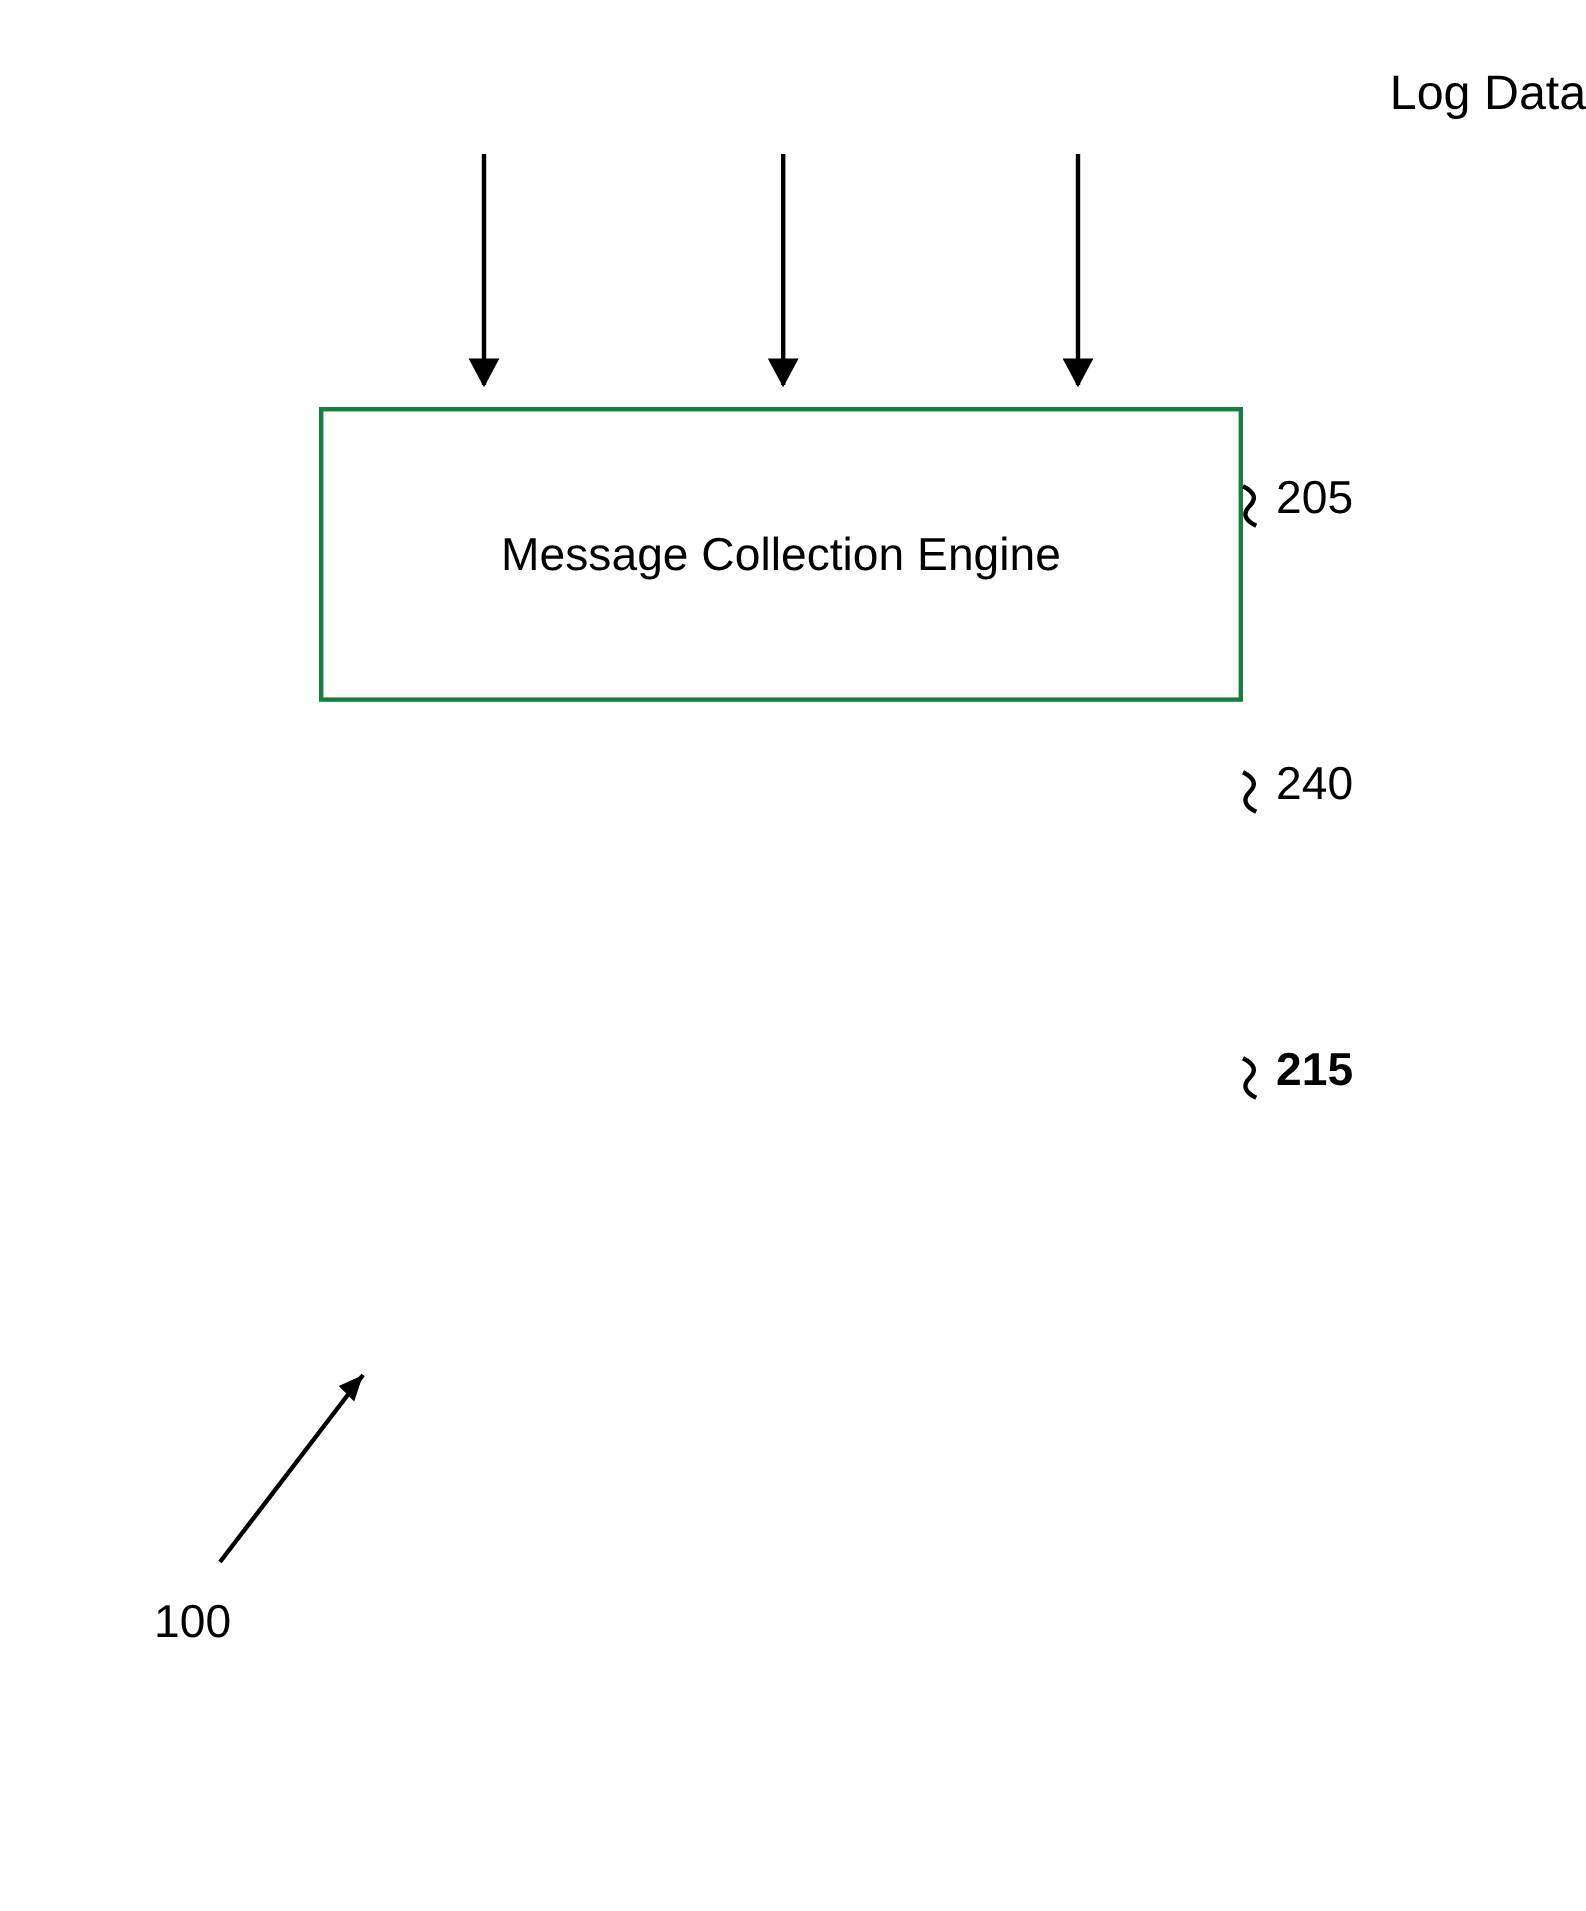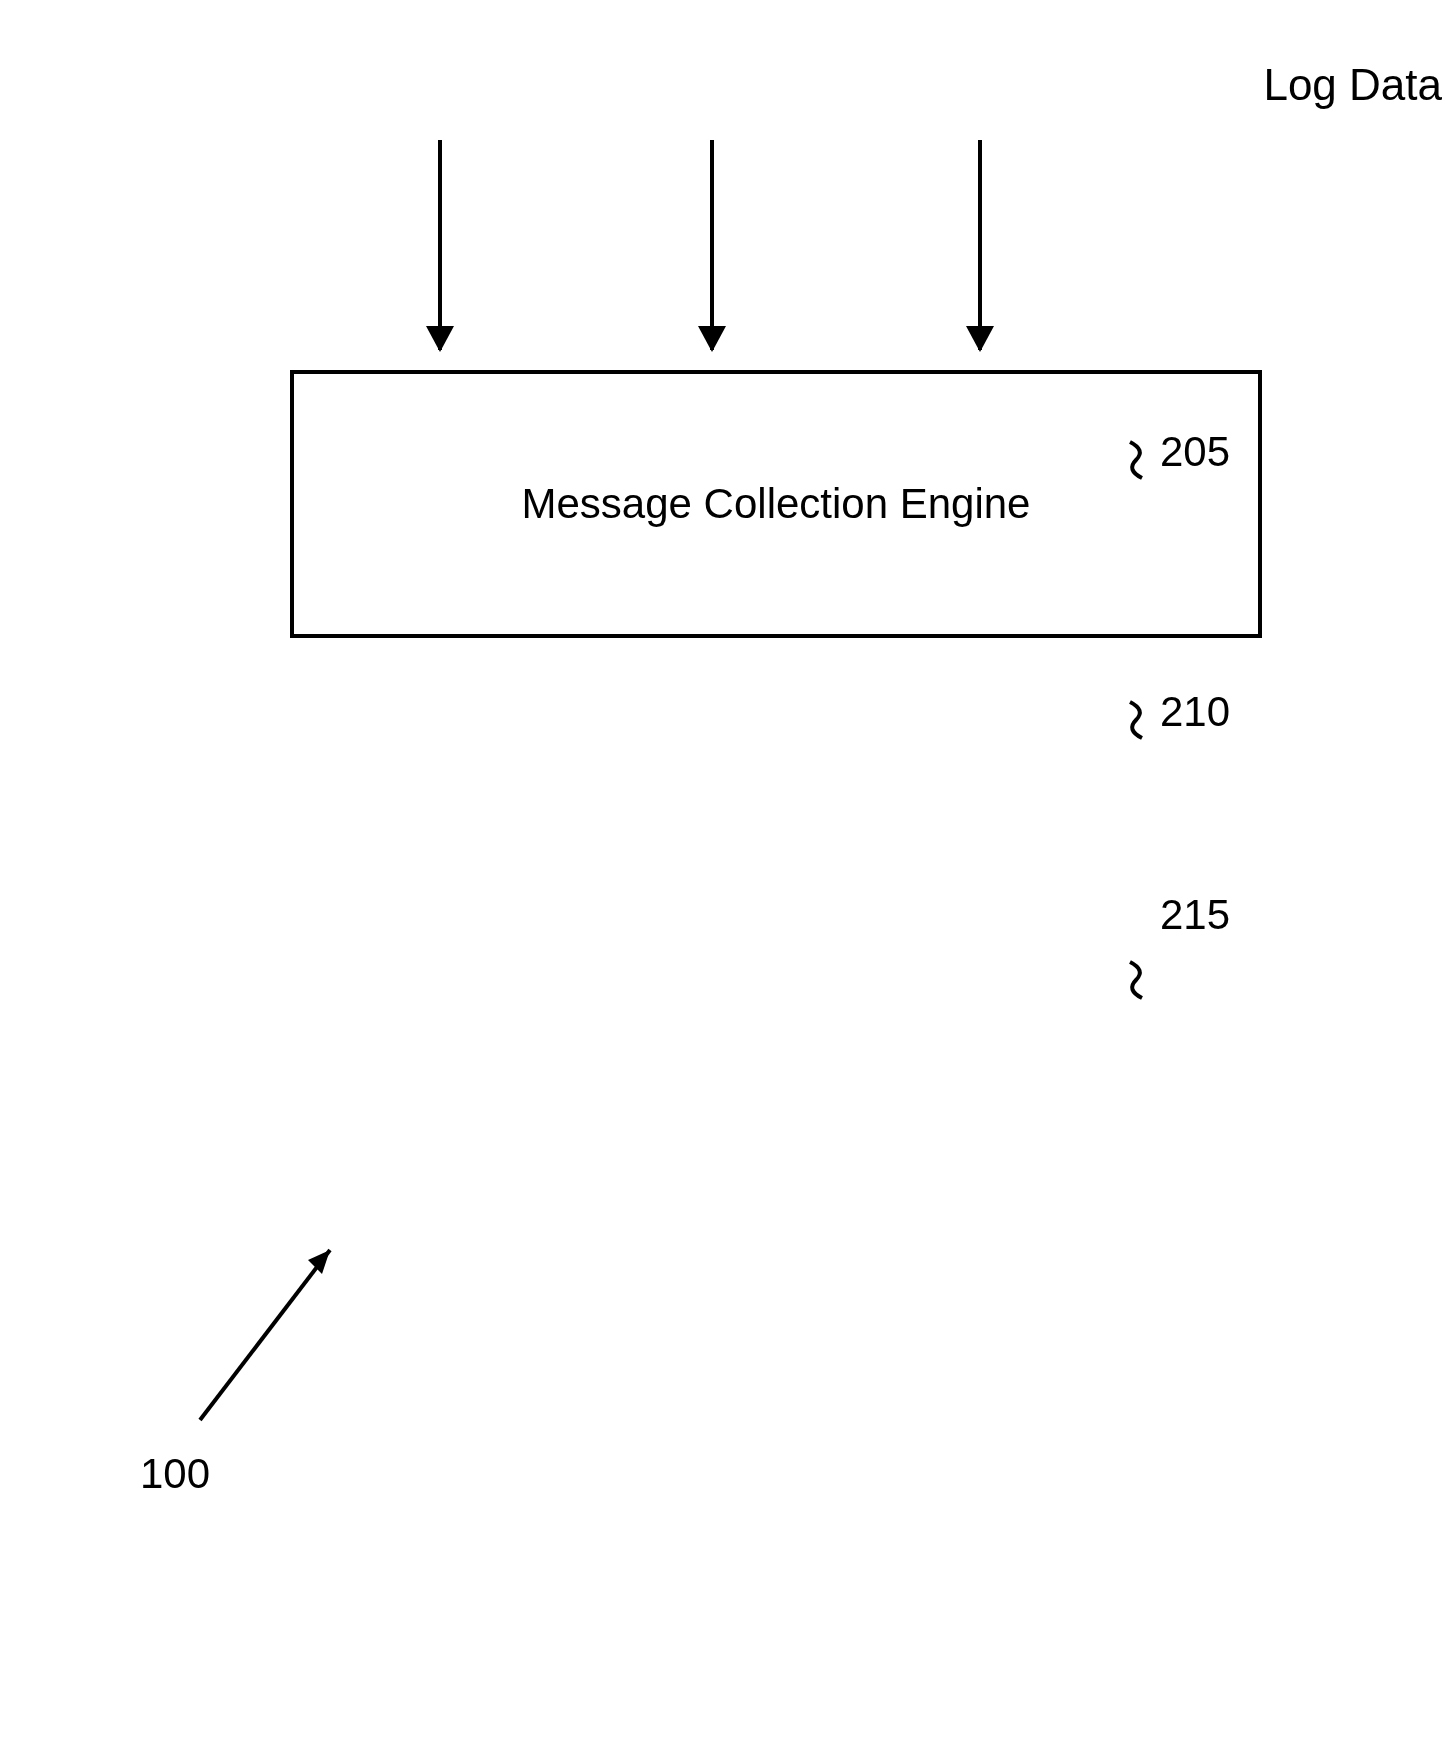--- a/index.html
+++ b/index.html
@@ -35,22 +35,22 @@
     width: 0;
     height: 0;
     border-left: 14px solid transparent;
     border-right: 14px solid transparent;
     border-top: 26px solid #000;
   }
   .stack {
     position: absolute;
     left: 290px;
     top: 370px;
-    width: 972px;
-    border: 4px solid #000000;
+    width: 840px;
+    border: 4px solid #15803d;
   }
   .layer {
     height: 260px;
     border-top: 4px solid #000;
     display: flex;
     align-items: center;
     justify-content: center;
     font-size: 42px;
     color: #000;
     position: relative;
@@ -97,28 +97,28 @@
       <path d="M2 2 Q18 10 8 20 Q-2 30 14 38" stroke="#000" stroke-width="4" fill="none"></path>
     </svg>
 </div>
 <div class="ref-label" style="left:1160px; top:428px;text-align:right;">205</div>
 
 <div class="ref-squiggle" style="left:1128px; top:700px;">
   <svg viewBox="0 0 30 40">
       <path d="M2 2 Q18 10 8 20 Q-2 30 14 38" stroke="#000" stroke-width="4" fill="none"></path>
     </svg>
 </div>
-<div class="ref-label" style="left:1160px; top:688px;">210</div>
+<div class="ref-label" style="left:1160px; top:688px;">240</div>
 
 <div class="ref-squiggle" style="left:1128px; top:960px;">
   <svg viewBox="0 0 30 40">
       <path d="M2 2 Q18 10 8 20 Q-2 30 14 38" stroke="#000" stroke-width="4" fill="none"></path>
     </svg>
 </div>
-<div class="ref-label" style="left:1160px; top:891px;">215</div>
+<div class="ref-label" style="left:1160px; top:948px;font-weight:bold;">215</div>
 
 <div class="diag-arrow" style="left:180px; top:1220px;">
   <svg width="180" height="220">
     <line x1="20" y1="200" x2="150" y2="30" stroke="#000" stroke-width="4"></line>
     <polygon points="150,30 128,40 142,54" fill="#000"></polygon>
   </svg>
 </div>
 <div class="fig-label" style="left:140px; top:1450px;">100</div>
 
 </body></html>

